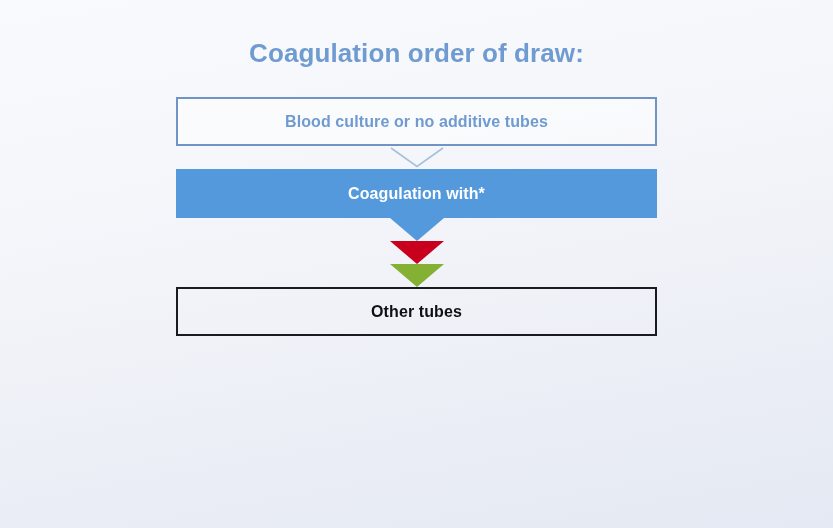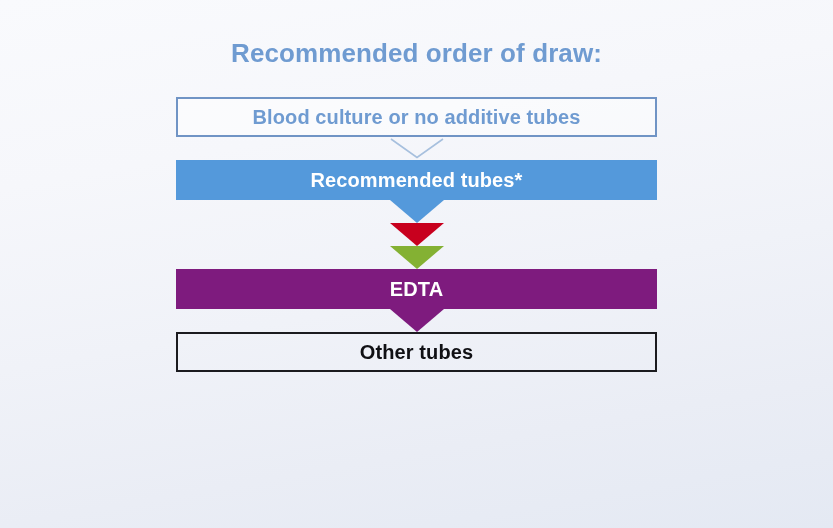--- a/index.html
+++ b/index.html
@@ -54,25 +54,25 @@
 
   .step {
     position: relative;
     width: 481px;
   }
 
   .box {
     position: relative;
     box-sizing: border-box;
     width: 481px;
-    height: 40px;
+    height: 49px;
     display: flex;
     align-items: center;
     justify-content: center;
-    font-size: 20px;
+    font-size: 16px;
     font-weight: bold;
     line-height: 18px;
     letter-spacing: 0.1px;
     white-space: nowrap;
     color: #ffffff;
     background: transparent;
   }
 
   
   .box.outline-blue {
@@ -115,60 +115,54 @@
     width: 54px;
     height: 21px;
   }
   .arrow-hollow svg { display: block; }
 </style>
 </head>
 <body>
 
 <div id="canvas">
 
-  <div id="title">Recommended order of draw:</div>
+  <div id="title">Coagulation order of draw:</div>
 
   <div id="flow">
 
     <div class="step">
       <div class="box outline-blue">Blood culture or no additive tubes</div>
       <div class="arrow-wrap">
         <div class="arrow-hollow">
           <svg width="54" height="21" viewBox="0 0 54 21">
             <polyline points="1,1 27,19.5 53,1" fill="none" stroke="#a7c0de" stroke-width="1.6"></polyline>
           </svg>
         </div>
       </div>
     </div>
 
     <div class="step">
-      <div class="box" style="background:#5499db;">Recommended tubes*</div>
+      <div class="box" style="background:#5499db;">Coagulation with*</div>
       <div class="arrow-wrap">
         <div class="arrow-solid" style="border-top-color:#5499db;"></div>
       </div>
     </div>
 
     <div class="step">
       <div class="arrow-wrap">
         <div class="arrow-solid" style="border-top-color:#c8001e;"></div>
       </div>
     </div>
 
     <div class="step">
       <div class="arrow-wrap">
         <div class="arrow-solid" style="border-top-color:#84b133;"></div>
       </div>
     </div>
 
-    <div class="step">
-      <div class="box" style="background:#7e1b7e;">EDTA</div>
-      <div class="arrow-wrap">
-        <div class="arrow-solid" style="border-top-color:#7e1b7e;"></div>
-      </div>
-    </div>
 
 
     <div class="step">
       <div class="box outline-black">Other tubes</div>
     </div>
 
   </div>
 </div>
 
 </body></html>

